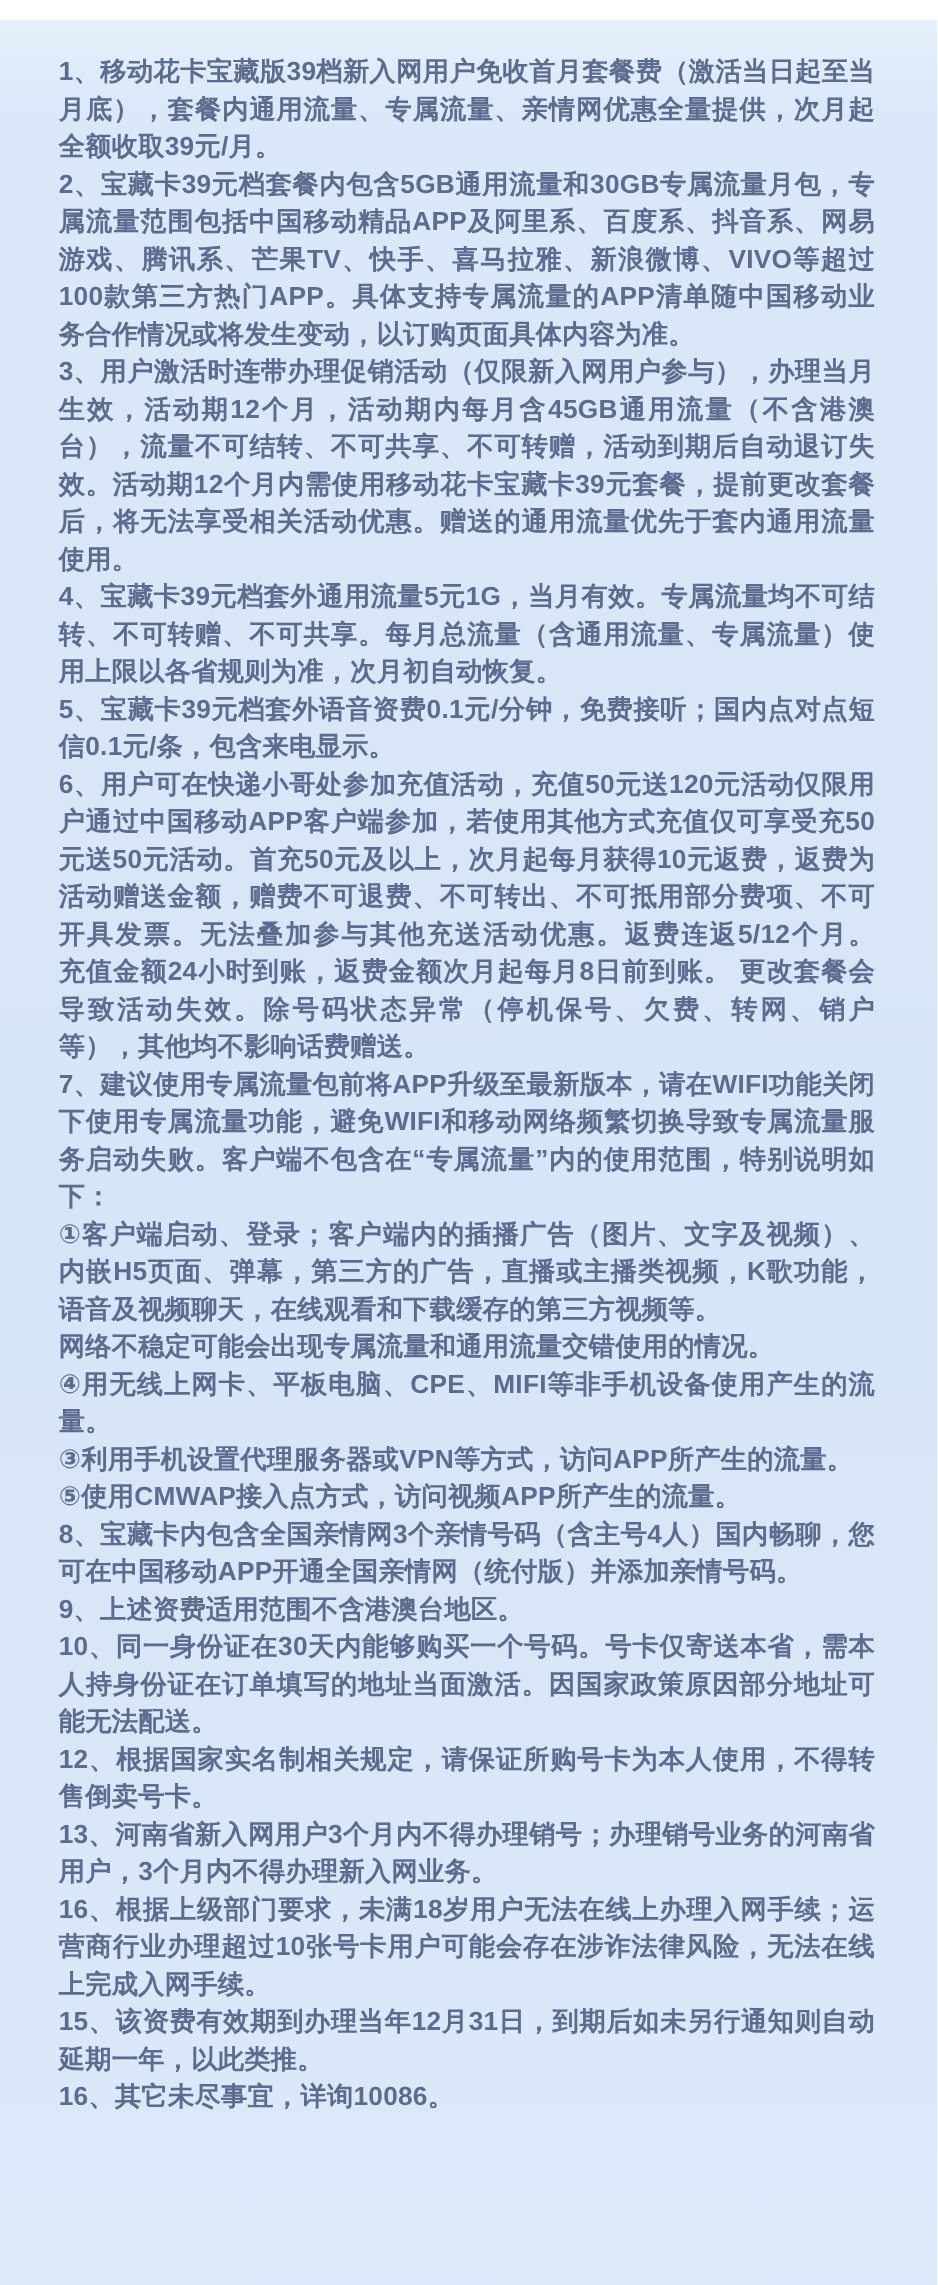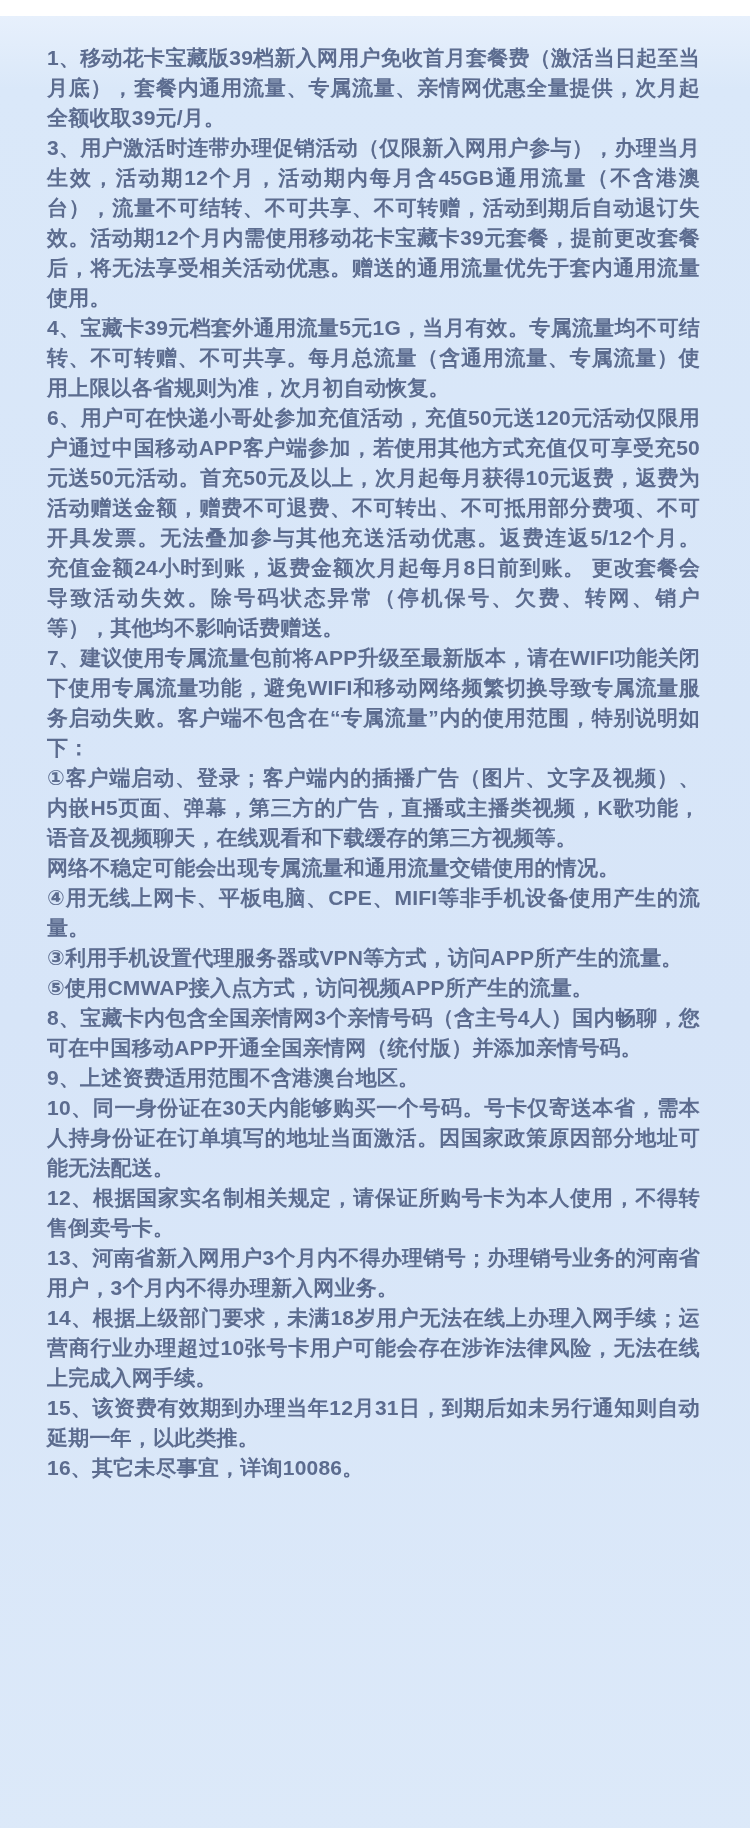--- a/index.html
+++ b/index.html
@@ -57,35 +57,37 @@
     border-radius: 4px 4px 0 0;
   }
 </style>
 </head>
 <body>
 
 <div class="page">
   <div class="terms-panel">
     <div class="terms-content">
       <p>1、移动花卡宝藏版39档新入网用户免收首月套餐费（激活当日起至当月底），套餐内通用流量、专属流量、亲情网优惠全量提供，次月起全额收取39元/月。</p>
+      <p>2、宝藏卡39元档套餐内包含5GB通用流量和30GB专属流量月包，专属流量范围包括中国移动精品APP及阿里系、百度系、抖音系、网易游戏、腾讯系、芒果TV、快手、喜马拉雅、新浪微博、VIVO等超过100款第三方热门APP。具体支持专属流量的APP清单随中国移动业务合作情况或将发生变动，以订购页面具体内容为准。</p>
       <p>3、用户激活时连带办理促销活动（仅限新入网用户参与），办理当月生效，活动期12个月，活动期内每月含45GB通用流量（不含港澳台），流量不可结转、不可共享、不可转赠，活动到期后自动退订失效。活动期12个月内需使用移动花卡宝藏卡39元套餐，提前更改套餐后，将无法享受相关活动优惠。赠送的通用流量优先于套内通用流量使用。</p>
       <p>4、宝藏卡39元档套外通用流量5元1G，当月有效。专属流量均不可结转、不可转赠、不可共享。每月总流量（含通用流量、专属流量）使用上限以各省规则为准，次月初自动恢复。</p>
+      <p>5、宝藏卡39元档套外语音资费0.1元/分钟，免费接听；国内点对点短信0.1元/条，包含来电显示。</p>
       <p>6、用户可在快递小哥处参加充值活动，充值50元送120元活动仅限用户通过中国移动APP客户端参加，若使用其他方式充值仅可享受充50元送50元活动。首充50元及以上，次月起每月获得10元返费，返费为活动赠送金额，赠费不可退费、不可转出、不可抵用部分费项、不可开具发票。无法叠加参与其他充送活动优惠。返费连返5/12个月。　　充值金额24小时到账，返费金额次月起每月8日前到账。 更改套餐会导致活动失效。除号码状态异常（停机保号、欠费、转网、销户等），其他均不影响话费赠送。</p>
       <p>7、建议使用专属流量包前将APP升级至最新版本，请在WIFI功能关闭下使用专属流量功能，避免WIFI和移动网络频繁切换导致专属流量服务启动失败。客户端不包含在“专属流量”内的使用范围，特别说明如下：</p>
       <p>①客户端启动、登录；客户端内的插播广告（图片、文字及视频）、内嵌H5页面、弹幕，第三方的广告，直播或主播类视频，K歌功能，语音及视频聊天，在线观看和下载缓存的第三方视频等。</p>
       <p>网络不稳定可能会出现专属流量和通用流量交错使用的情况。</p>
       <p>④用无线上网卡、平板电脑、CPE、MIFI等非手机设备使用产生的流量。</p>
       <p>③利用手机设置代理服务器或VPN等方式，访问APP所产生的流量。</p>
       <p>⑤使用CMWAP接入点方式，访问视频APP所产生的流量。</p>
       <p>8、宝藏卡内包含全国亲情网3个亲情号码（含主号4人）国内畅聊，您可在中国移动APP开通全国亲情网（统付版）并添加亲情号码。</p>
       <p>9、上述资费适用范围不含港澳台地区。</p>
       <p>10、同一身份证在30天内能够购买一个号码。号卡仅寄送本省，需本人持身份证在订单填写的地址当面激活。因国家政策原因部分地址可能无法配送。</p>
       <p>12、根据国家实名制相关规定，请保证所购号卡为本人使用，不得转售倒卖号卡。</p>
       <p>13、河南省新入网用户3个月内不得办理销号；办理销号业务的河南省用户，3个月内不得办理新入网业务。</p>
-      <p>14、根据上级部门要求，未满18岁用户无法在线上办理入网手续；运营商行业办理超过10张号卡用户可能会存在涉诈法律风险，无法在线上完成入网手续。</p>
+      <p>16、根据上级部门要求，未满18岁用户无法在线上办理入网手续；运营商行业办理超过10张号卡用户可能会存在涉诈法律风险，无法在线上完成入网手续。</p>
       <p>15、该资费有效期到办理当年12月31日，到期后如未另行通知则自动延期一年，以此类推。</p>
       <p>16、其它未尽事宜，详询10086。</p>
     </div>
     <div class="bottom-crop-strip">
       <div class="bottom-corner-chip"></div>
     </div>
   </div>
 </div>
 
 </body></html>

